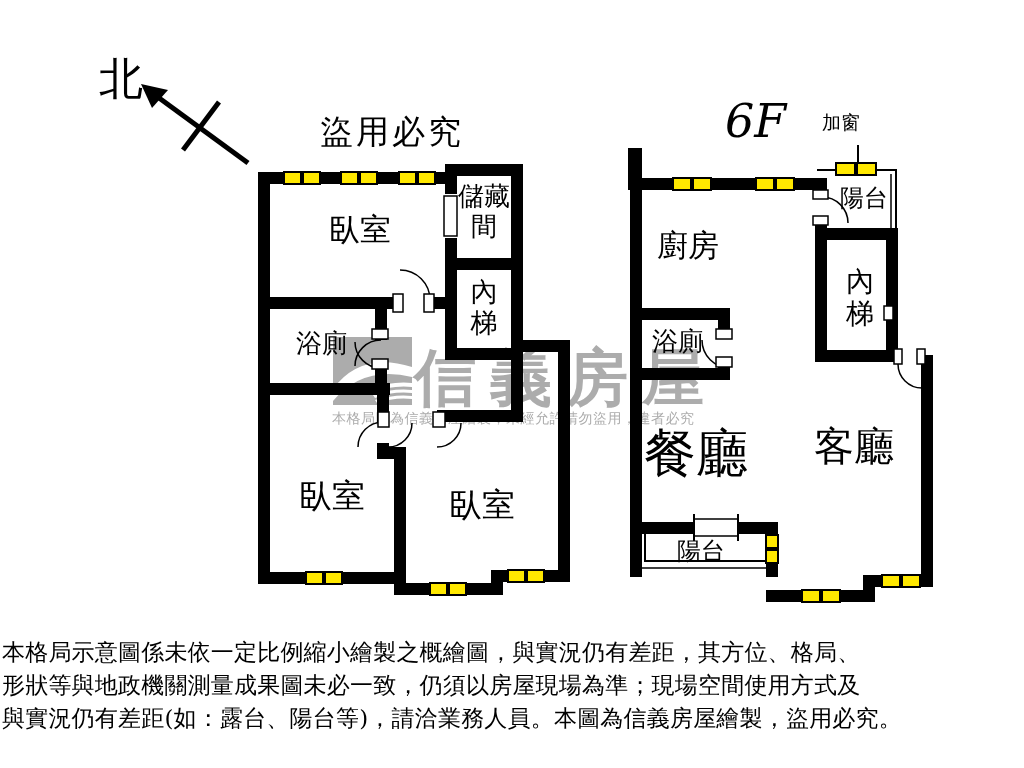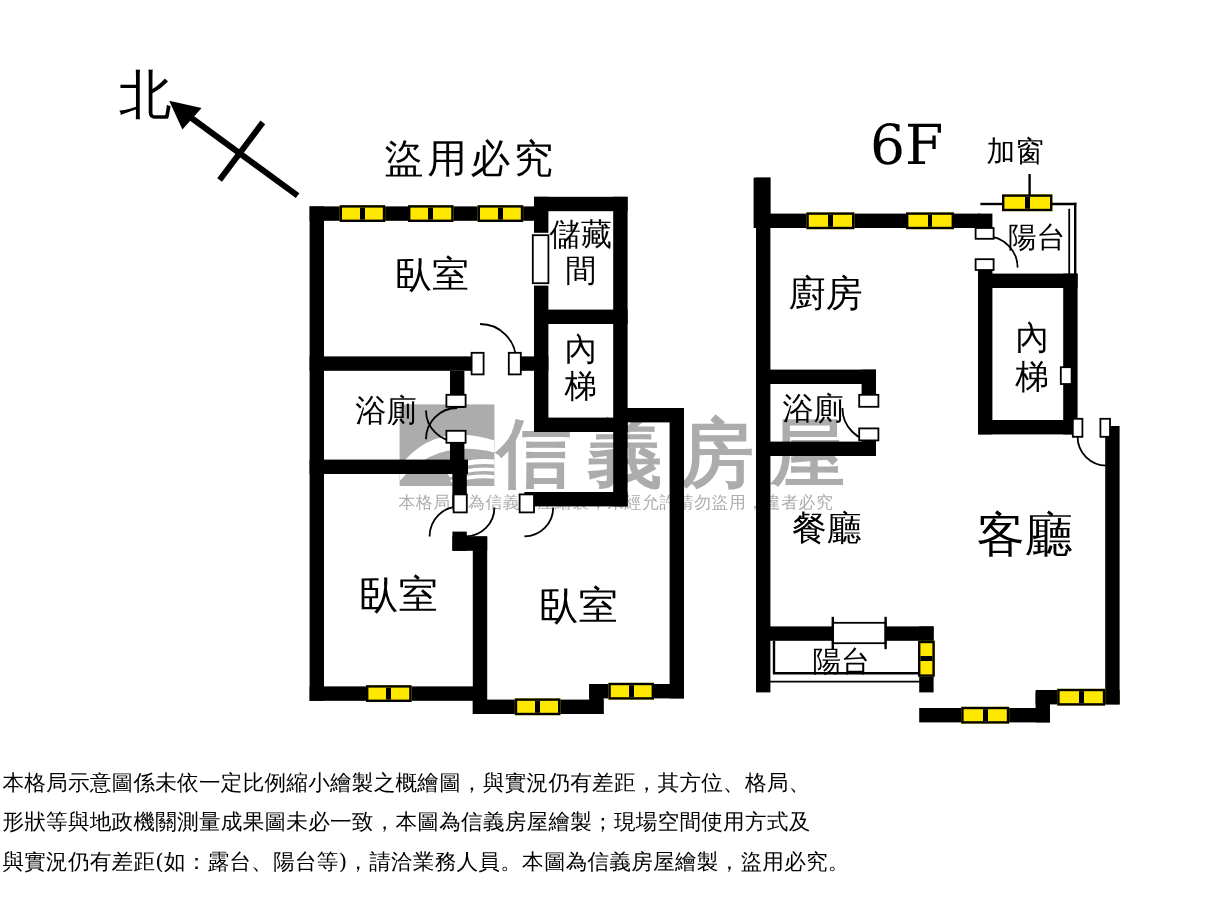--- a/index.html
+++ b/index.html
@@ -17,21 +17,21 @@
   .win{position:absolute;background:#ffe800;border:2px solid #000;box-sizing:border-box;}
   .win-h{background-image:linear-gradient(to right,transparent calc(50% - 2px),#000 calc(50% - 2px),#000 calc(50% + 2px),transparent calc(50% + 2px));}
   .win-v{background-image:linear-gradient(to bottom,transparent calc(50% - 2px),#000 calc(50% - 2px),#000 calc(50% + 2px),transparent calc(50% + 2px));}
   
   .room-label{position:absolute;text-align:center;line-height:1.15;white-space:nowrap;}
   .room-label.wrap{white-space:normal;}
   .title{position:absolute;white-space:nowrap;}
   .wm-brand{position:absolute;color:#acacac;font-weight:600;white-space:nowrap;}
   .wm-notice{position:absolute;color:#acacac;white-space:nowrap;}
   .wm-logo{position:absolute;background:#acacac;}
-  .disclaimer{position:absolute;left:2px;width:1020px;font-size:18px;line-height:33px;letter-spacing:0.2px;white-space:nowrap;}
+  .disclaimer{position:absolute;left:2px;width:1020px;font-size:23px;line-height:33px;letter-spacing:0.2px;white-space:nowrap;}
 </style>
 </head>
 <body>
 
 <div class="canvas">
 
   <div class="abs wm-layer">
     <div class="wm-logo" style="left:333px;top:337px;width:79px;height:68px;">
       <svg width="79" height="68" viewBox="0 0 79 68">
         <path d="M0,52 Q28,14 79,30 L79,40 Q30,28 0,64 Z" fill="#fff"></path>
@@ -154,36 +154,36 @@
 
     <rect x="694" y="519" width="44" height="17" fill="#fff" stroke="#000" stroke-width="1.5"></rect>
     <line x1="694" y1="514" x2="694" y2="541" stroke="#000" stroke-width="2"></line>
     <line x1="738" y1="514" x2="738" y2="541" stroke="#000" stroke-width="2"></line>
   </svg>
 
   <div class="abs label-layer">
 
     <div class="title" style="left:99px;top:50px;font-size:44px;">北</div>
     <div class="title" style="left:320px;top:110px;font-size:33px;letter-spacing:3px;">盜用必究</div>
-    <div class="title" style="left:725px;top:94px;font-size:46px;">6F</div>
-    <div class="title" style="left:822px;top:110px;font-size:24px;">加窗</div>
+    <div class="title" style="left:725px;top:94px;font-size:46px;font-style:italic;">6F</div>
+    <div class="title" style="left:822px;top:110px;font-size:19px;">加窗</div>
 
     <div class="room-label" style="left:300px;top:212px;width:120px;font-size:31px;">臥室</div>
     <div class="room-label wrap" style="left:455px;top:182px;width:58px;font-size:26px;">儲藏間</div>
     <div class="room-label wrap" style="left:469px;top:276px;width:30px;font-size:27px;">內梯</div>
     <div class="room-label" style="left:294px;top:329px;width:56px;font-size:26px;">浴廁</div>
     <div class="room-label" style="left:270px;top:477px;width:124px;font-size:33px;">臥室</div>
     <div class="room-label" style="left:420px;top:486px;width:124px;font-size:33px;">臥室</div>
 
     <div class="room-label" style="left:650px;top:228px;width:76px;font-size:31px;">廚房</div>
     <div class="room-label" style="left:838px;top:185px;width:52px;font-size:24px;">陽台</div>
     <div class="room-label wrap" style="left:845px;top:266px;width:30px;font-size:28px;">內梯</div>
     <div class="room-label" style="left:650px;top:327px;width:56px;font-size:26px;">浴廁</div>
-    <div class="room-label" style="left:644px;top:424px;width:90px;font-size:29px;">餐廳</div>
+    <div class="room-label" style="left:644px;top:424px;width:90px;font-size:52px;">餐廳</div>
     <div class="room-label" style="left:806px;top:423px;width:96px;font-size:40px;">客廳</div>
     <div class="room-label" style="left:675px;top:538px;width:52px;font-size:24px;">陽台</div>
 
     <div class="disclaimer" style="top:636px;">本格局示意圖係未依一定比例縮小繪製之概繪圖，與實況仍有差距，其方位、格局、</div>
-    <div class="disclaimer" style="top:669px;">形狀等與地政機關測量成果圖未必一致，本圖為信義房屋繪製；現場空間使用方式及</div>
+    <div class="disclaimer" style="top:669px;">形狀等與地政機關測量成果圖未必一致，仍須以房屋現場為準；現場空間使用方式及</div>
     <div class="disclaimer" style="top:702px;">與實況仍有差距(如：露台、陽台等)，請洽業務人員。本圖為信義房屋繪製，盜用必究。</div>
   </div>
 
 </div>
 
 </body></html>

